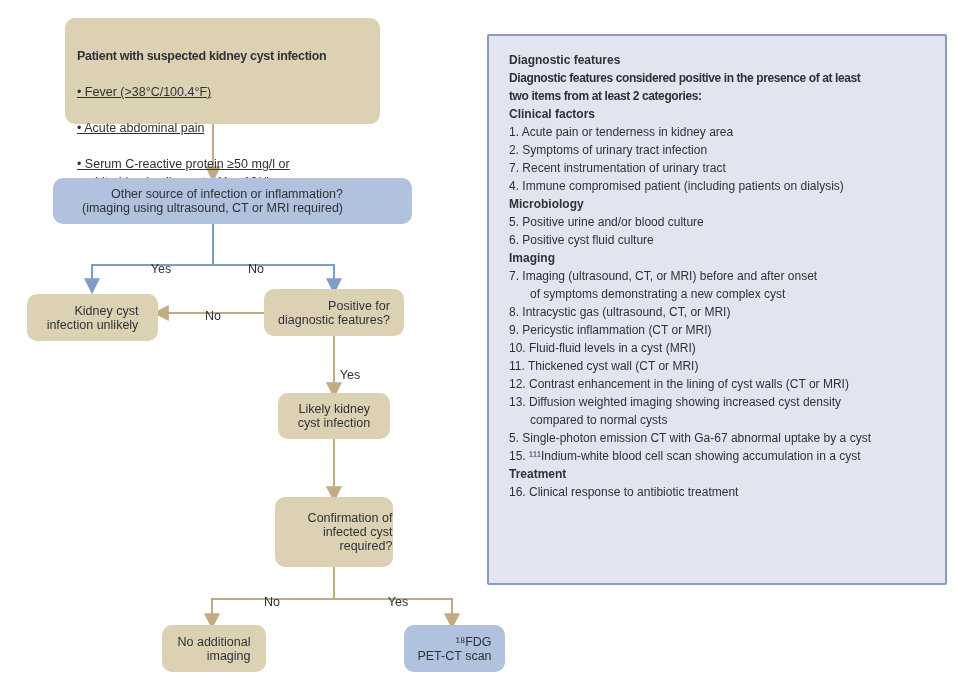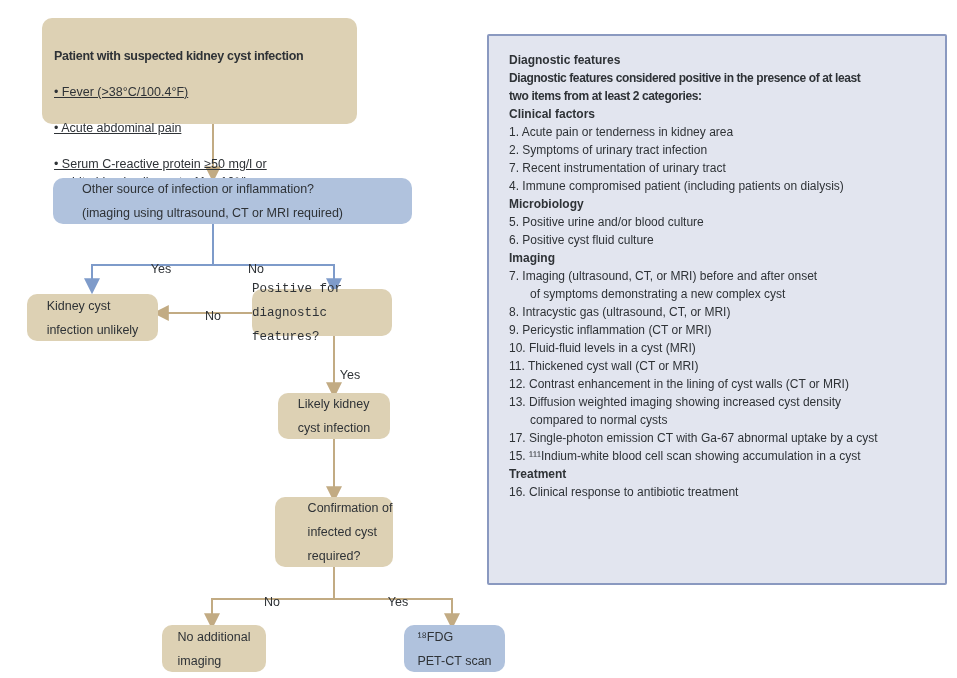--- a/index.html
+++ b/index.html
@@ -14,32 +14,32 @@
   }
   .stage{position:absolute;inset:0;width:957px;height:678px;}
   svg.connectors{position:absolute;left:0;top:0;pointer-events:none;}
   .line-tan{stroke:var(--tan-line);stroke-width:2;fill:none;}
   .line-blue{stroke:var(--blue-line);stroke-width:2;fill:none;}
   .head-tan{fill:var(--tan-line);}
   .head-blue{fill:var(--blue-line);}
   .box{
     position:absolute;border-radius:10px;z-index:1;
     display:flex;align-items:center;justify-content:center;
-    text-align:left;white-space:pre-line;
-    font-size:12.5px;line-height:24px;
+    text-align:right;white-space:pre-line;
+    font-size:12.5px;line-height:14px;
   }
   .tan{background:var(--tan-box);}
   .blue{background:var(--blue-box);}
-  .patient{left:42px;top:18px;width:315px;height:106px;
+  .patient{left:65px;top:18px;width:315px;height:106px;
     display:block;text-align:left;padding:11px 12px;line-height:18px;}
   .patient .title{font-weight:bold;white-space:nowrap;letter-spacing:-0.3px;}
   .patient .bullet{padding-left:9px;text-indent:-9px;white-space:pre-line;text-decoration:underline;}
   .other{left:53px;top:178px;width:359px;height:46px;padding-right:40px;}
   .unlikely{left:27px;top:294px;width:131px;height:47px;}
-  .positive{left:252px;top:289px;width:140px;height:47px;font-family:Liberation Mono, monospace;}
+  .positive{left:264px;top:289px;width:140px;height:47px;}
   .likely{left:278px;top:393px;width:112px;height:46px;}
   .confirm{left:275px;top:497px;width:118px;height:70px;padding-left:32px;}
   .noimaging{left:162px;top:625px;width:104px;height:47px;}
   .petct{left:404px;top:625px;width:101px;height:47px;}
   .branch-label{
     position:absolute;transform:translate(-50%,-50%);
     font-size:12.5px;z-index:2;background:transparent;margin-top:12px;
   }
   .panel{
     position:absolute;left:487px;top:34px;width:460px;height:551px;
@@ -140,21 +140,21 @@
       <div class="s-head">Imaging</div>
       <div class="s-item">7. Imaging (ultrasound, CT, or MRI) before and after onset
 of symptoms demonstrating a new complex cyst</div>
       <div class="s-item">8. Intracystic gas (ultrasound, CT, or MRI)</div>
       <div class="s-item">9. Pericystic inflammation (CT or MRI)</div>
       <div class="s-item">10. Fluid-fluid levels in a cyst (MRI)</div>
       <div class="s-item">11. Thickened cyst wall (CT or MRI)</div>
       <div class="s-item">12. Contrast enhancement in the lining of cyst walls (CT or MRI)</div>
       <div class="s-item">13. Diffusion weighted imaging showing increased cyst density
 compared to normal cysts</div>
-      <div class="s-item">17. Single-photon emission CT with Ga-67 abnormal uptake by a cyst</div>
+      <div class="s-item">5. Single-photon emission CT with Ga-67 abnormal uptake by a cyst</div>
       <div class="s-item">15. ¹¹¹Indium-white blood cell scan showing accumulation in a cyst</div>
     </div>
 
     <div class="section">
       <div class="s-head">Treatment</div>
       <div class="s-item">16. Clinical response to antibiotic treatment</div>
     </div>
   </div>
 
 </div>

